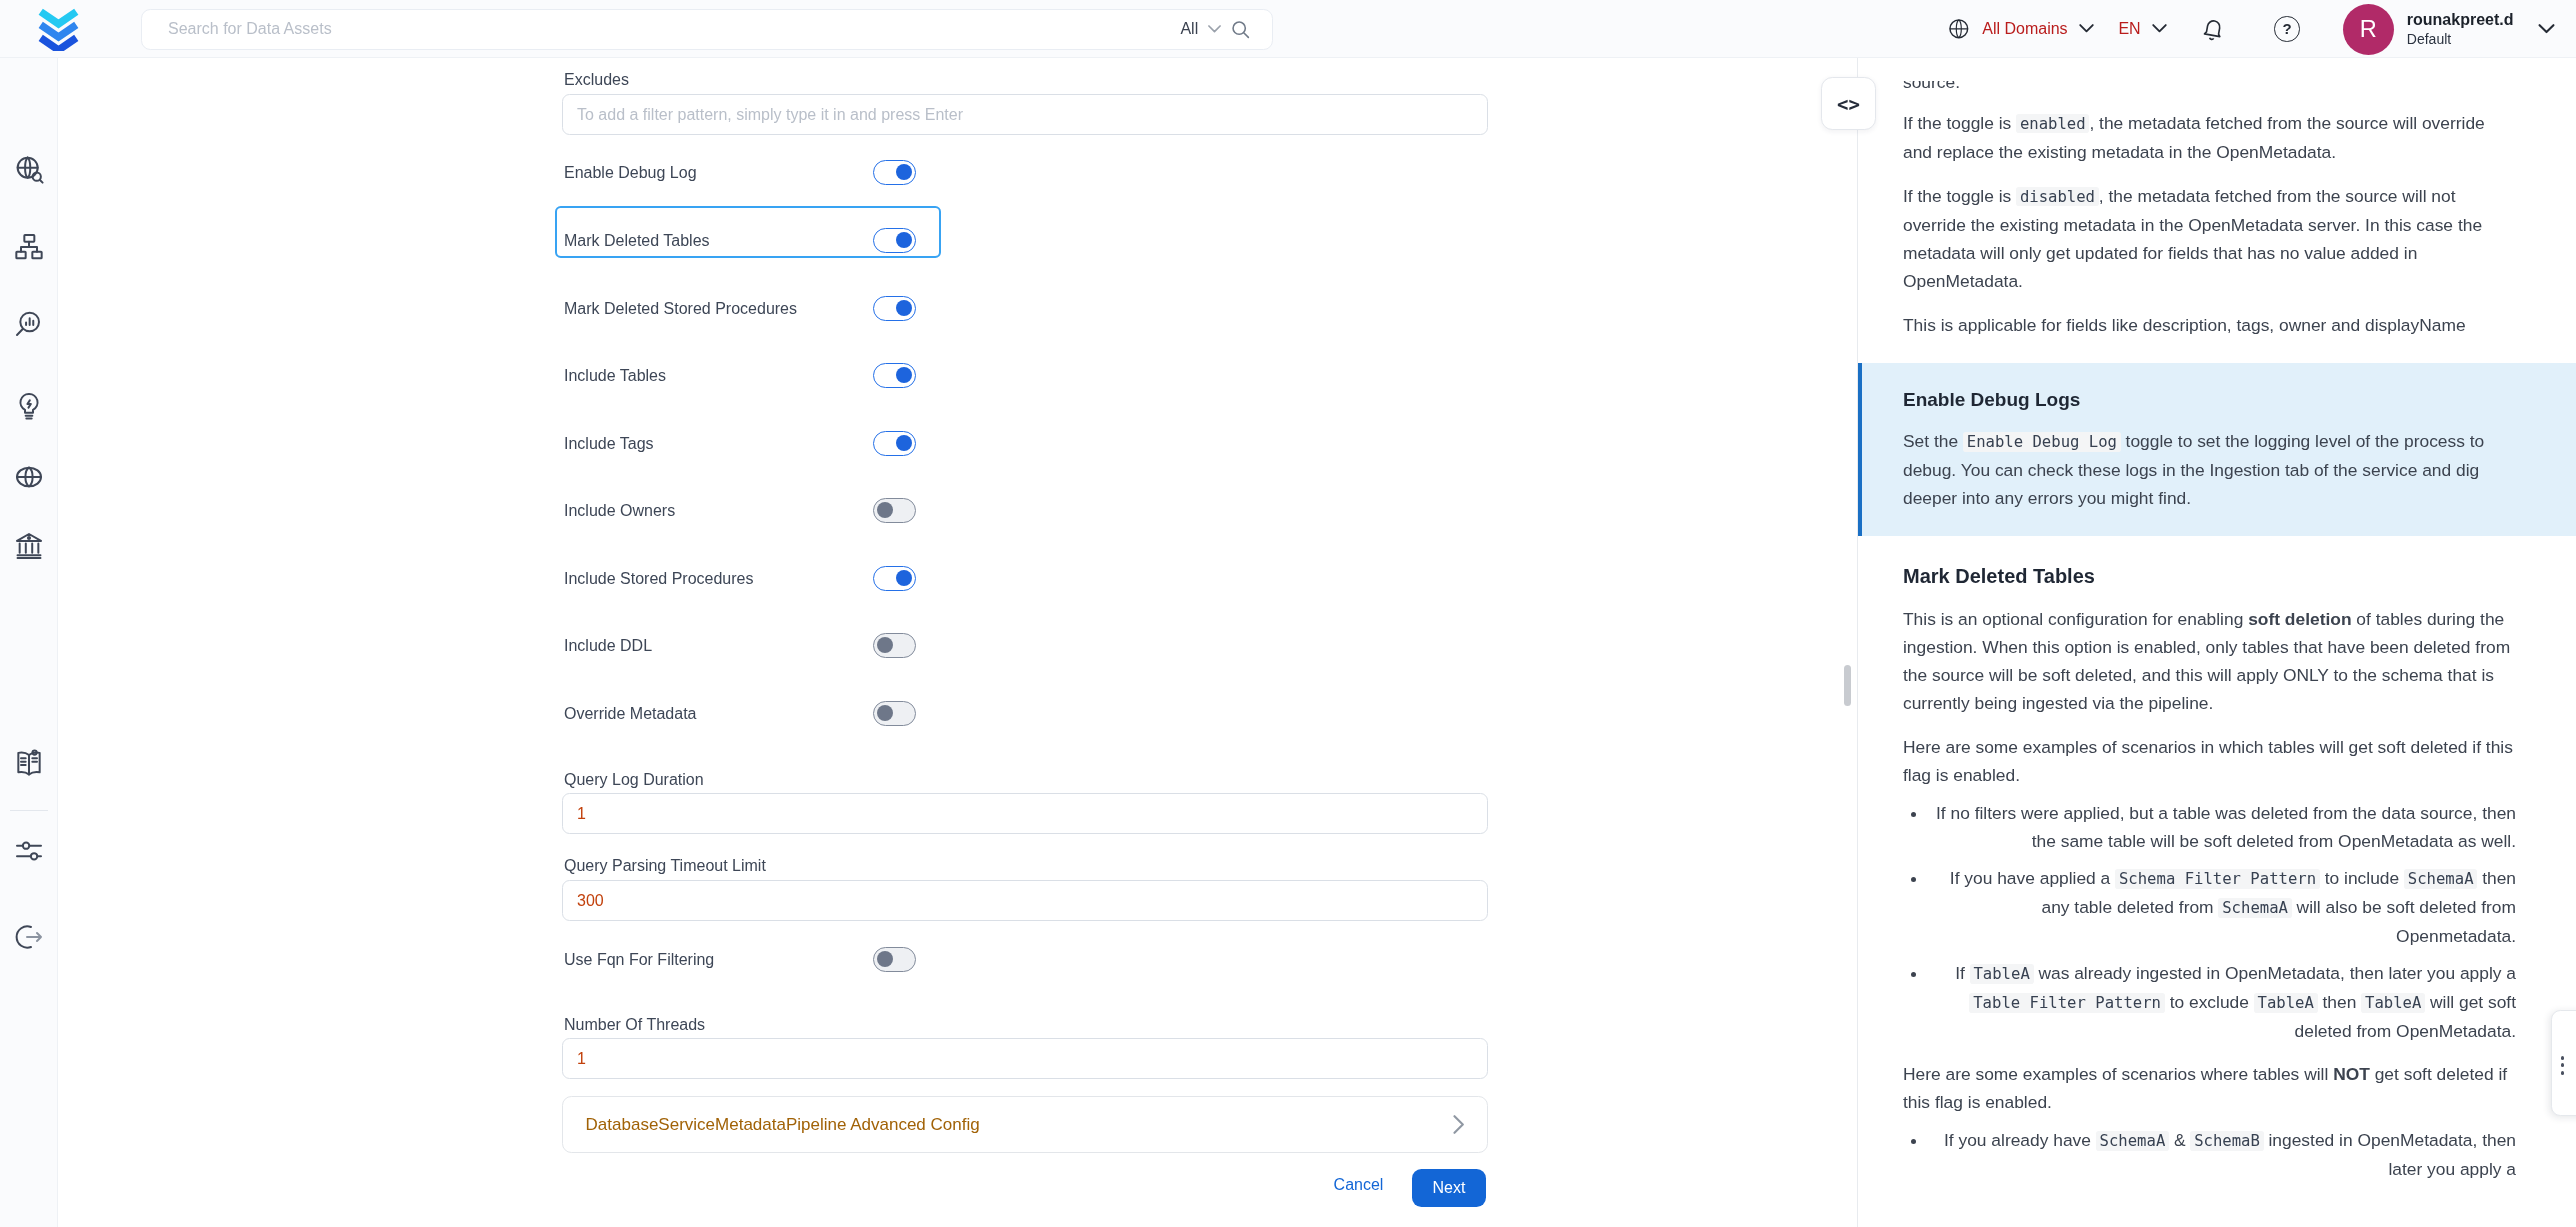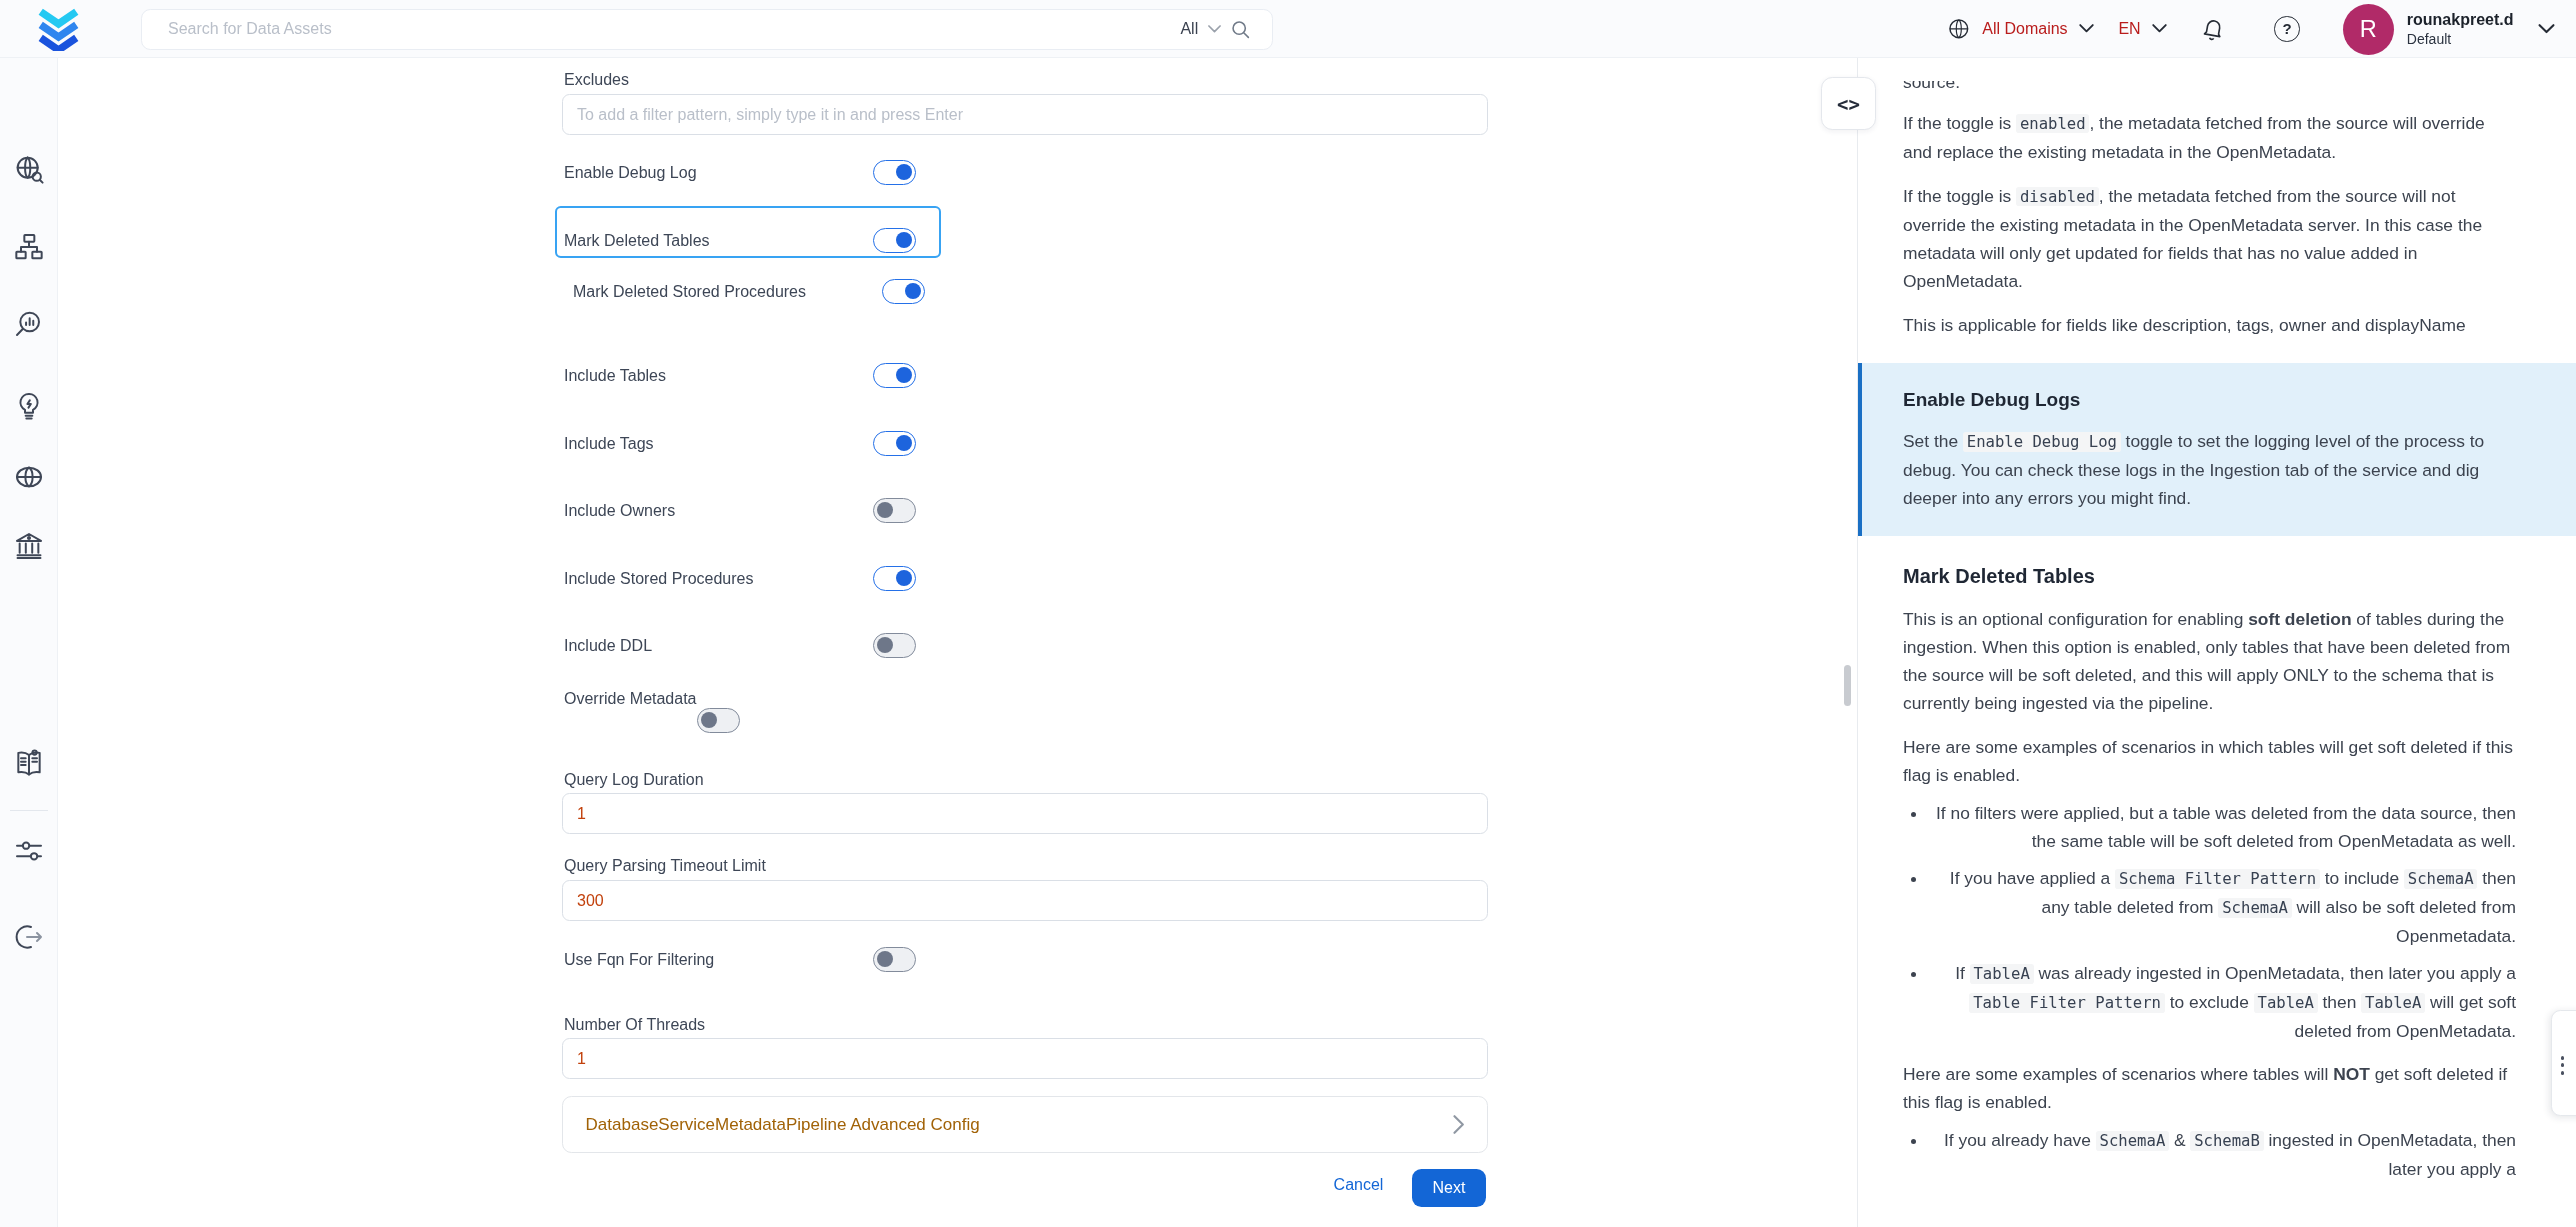--- a/index.html
+++ b/index.html
@@ -246,21 +246,21 @@
           <div class="knob"></div>
         </div>
     </div>
 
     <div class="trow" style="top:159px;">
       <span class="tl">Mark Deleted Tables</span>
       <div class="toggle" data-state="on">
           <div class="knob"></div>
         </div>
     </div>
-    <div class="trow" style="top:210px;margin-left:9px;">
+    <div class="trow" style="top:227px;">
       <span class="tl">Mark Deleted Stored Procedures</span>
       <div class="toggle" data-state="on">
           <div class="knob"></div>
         </div>
     </div>
     <div class="trow" style="top:294px;">
       <span class="tl">Include Tables</span>
       <div class="toggle" data-state="on">
           <div class="knob"></div>
         </div>
@@ -282,21 +282,21 @@
       <div class="toggle" data-state="on">
           <div class="knob"></div>
         </div>
     </div>
     <div class="trow" style="top:564px;">
       <span class="tl">Include DDL</span>
       <div class="toggle" data-state="off">
           <div class="knob"></div>
         </div>
     </div>
-    <div class="trow" style="top:632px;flex-direction:column;">
+    <div class="trow" style="top:632px;">
       <span class="tl">Override Metadata</span>
       <div class="toggle" data-state="off">
           <div class="knob"></div>
         </div>
     </div>
 
     <div class="flabel" style="top:713px;">Query Log Duration</div>
     <input class="finput" style="top: 735px;" value="1">
 
     <div class="flabel" style="top:799px;">Query Parsing Timeout Limit</div>

